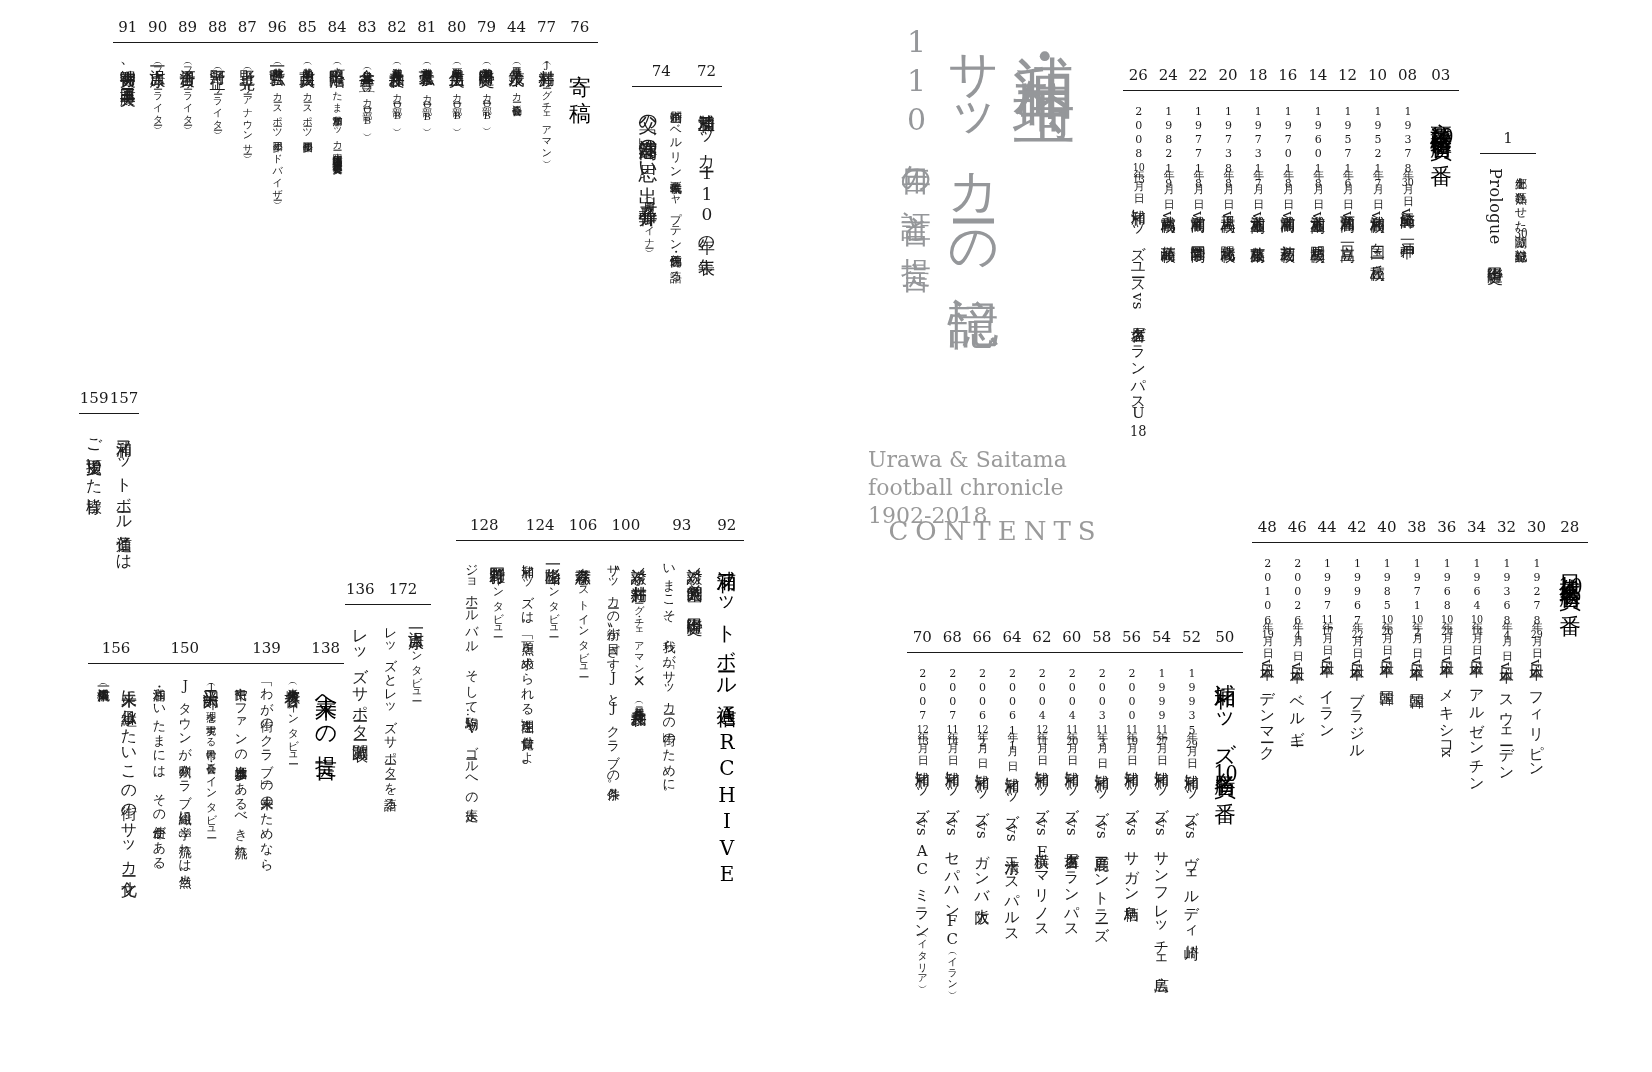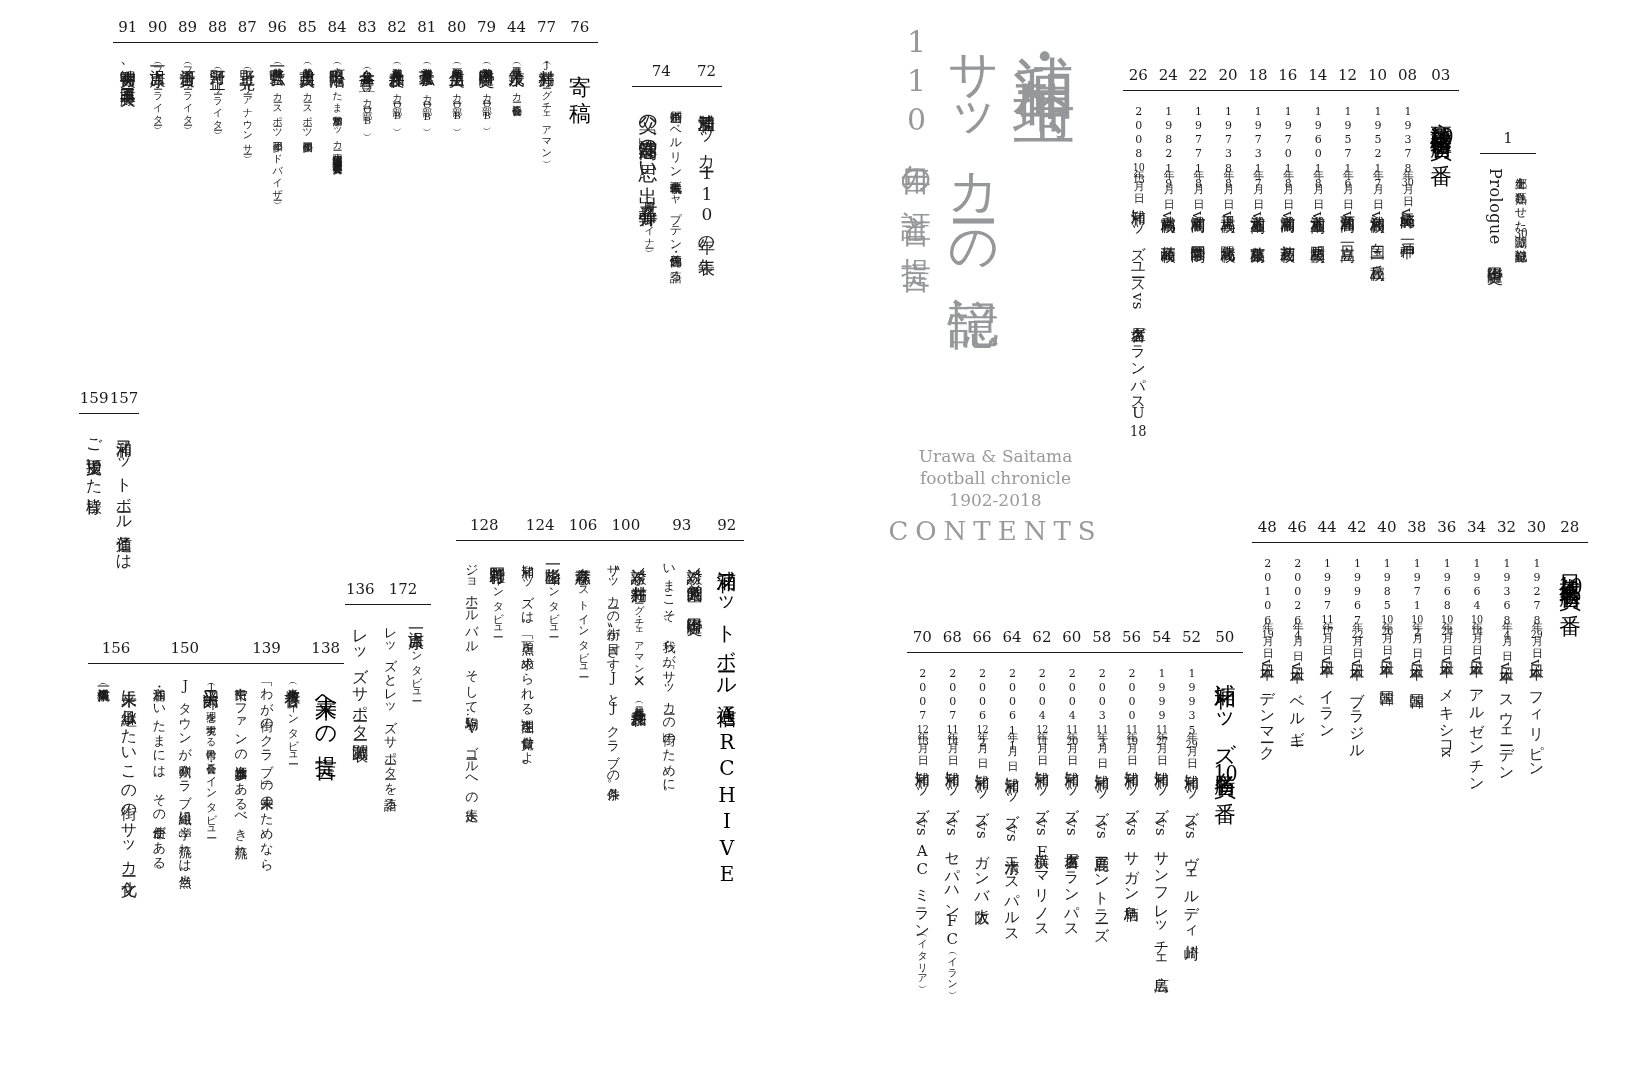--- a/index.html
+++ b/index.html
@@ -30,22 +30,22 @@
   .up{text-orientation:upright}
   .tcy{text-combine-upright:all}
   .ptag{font-size:12px}
   .pmain{font-size:16px}
   .pname{margin-inline-start:9px}
   
   .mastcol{position:absolute;writing-mode:vertical-rl;text-orientation:mixed;color:#95979a}
   #mast1{left:1002px;top:6px;font-size:62px;letter-spacing:9px}
   #mast2{left:941px;top:18px;font-size:50px;letter-spacing:2px}
   #mast3{left:895px;top:24px;font-size:30px;letter-spacing:4px}
-  .ensub{position:absolute;left:868px;top:446px;width:255px;text-align:center;
-         color:#9a9a9a;font-size:17px;line-height:1.28}
+  .ensub{position:absolute;left:868px;top:446px;width:255px;text-align:left;
+         color:#9a9a9a;font-size:22px;line-height:1.28}
   .contents{position:absolute;left:868px;top:516px;width:255px;text-align:center;
             color:#9a9a9a;font-size:26px;letter-spacing:7px}
 </style>
 </head>
 <body>
 
 <div id="mast1" class="mastcol"><span class="vt">浦和・埼玉</span></div>
 <div id="mast2" class="mastcol"><span class="vt">サッカーの記憶</span></div>
 <div id="mast3" class="mastcol"><span class="vt"><span class="up">110</span>年目の証言と提言</span></div>
 <div class="ensub">

